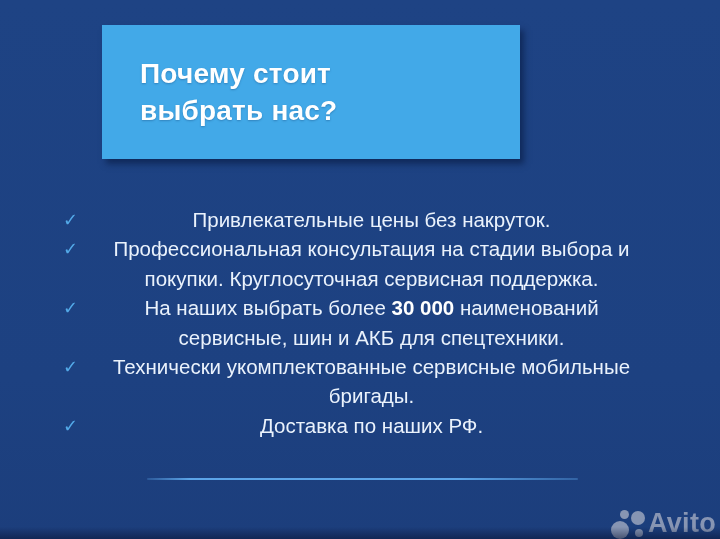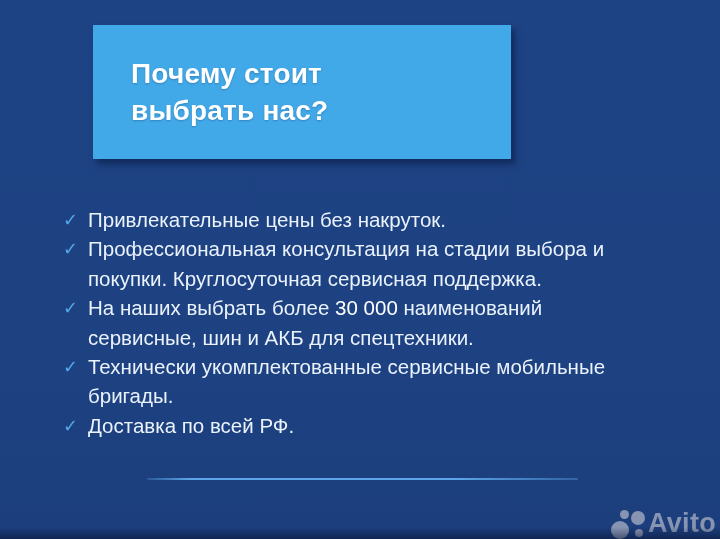--- a/index.html
+++ b/index.html
@@ -18,21 +18,21 @@
   .stage::after {
     content: "";
     position: absolute;
     left: 0; right: 0; bottom: 0;
     height: 12px;
     background: linear-gradient(180deg, rgba(5,15,45,0), rgba(5,15,45,0.5));
     pointer-events: none;
   }
   .header-box {
     position: absolute;
-    left: 93px;
+    left: 102px;
     top: 25px;
     width: 418px;
     height: 134px;
     background: #42a9e8;
     box-shadow: 4px 5px 6px rgba(6, 22, 58, 0.55);
     display: flex;
     align-items: center;
     box-sizing: border-box;
     padding-left: 38px;
   }
@@ -60,23 +60,24 @@
   .check-mark {
     flex: 0 0 25px;
     width: 25px;
     font-size: 18px;
     line-height: 29.4px;
     transform: translateY(0.5px);
   }
   .check-text {
     flex: 1 1 auto;
     white-space: pre-wrap;
+    text-align: center;
   }
   .check-text .bold {
-    font-weight: normal;
+    font-weight: bold;
     color: #ffffff;
   }
   .divider {
     position: absolute;
     left: 147px;
     top: 478px;
     width: 431px;
     height: 2px;
     border-radius: 1px;
     background: linear-gradient(90deg,
@@ -137,21 +138,21 @@
         <span class="check-text"><span>На наших выбрать более </span><span class="bold">30 000</span><span> наименований
 сервисные, шин и АКБ для спецтехники.</span></span>
       </div>
       <div class="check-item">
         <span class="check-mark" style="color: rgb(83, 169, 232);">✓</span>
         <span class="check-text"><span>Технически укомплектованные сервисные мобильные
 бригады.</span></span>
       </div>
       <div class="check-item">
         <span class="check-mark" style="color: rgb(83, 169, 232);">✓</span>
-        <span class="check-text"><span>Доставка по всей РФ.</span></span>
+        <span class="check-text"><span>Доставка по наших РФ.</span></span>
       </div>
     </div>
 
   <div class="divider"></div>
 
   <div class="brand">
     <span class="brand-dots">
       <span class="dot dot-big" style="background: rgb(135, 149, 179);"></span>
       <span class="dot dot-small-tl" style="background: rgb(135, 149, 179);"></span>
       <span class="dot dot-medium-tr" style="background: rgb(135, 149, 179);"></span>

